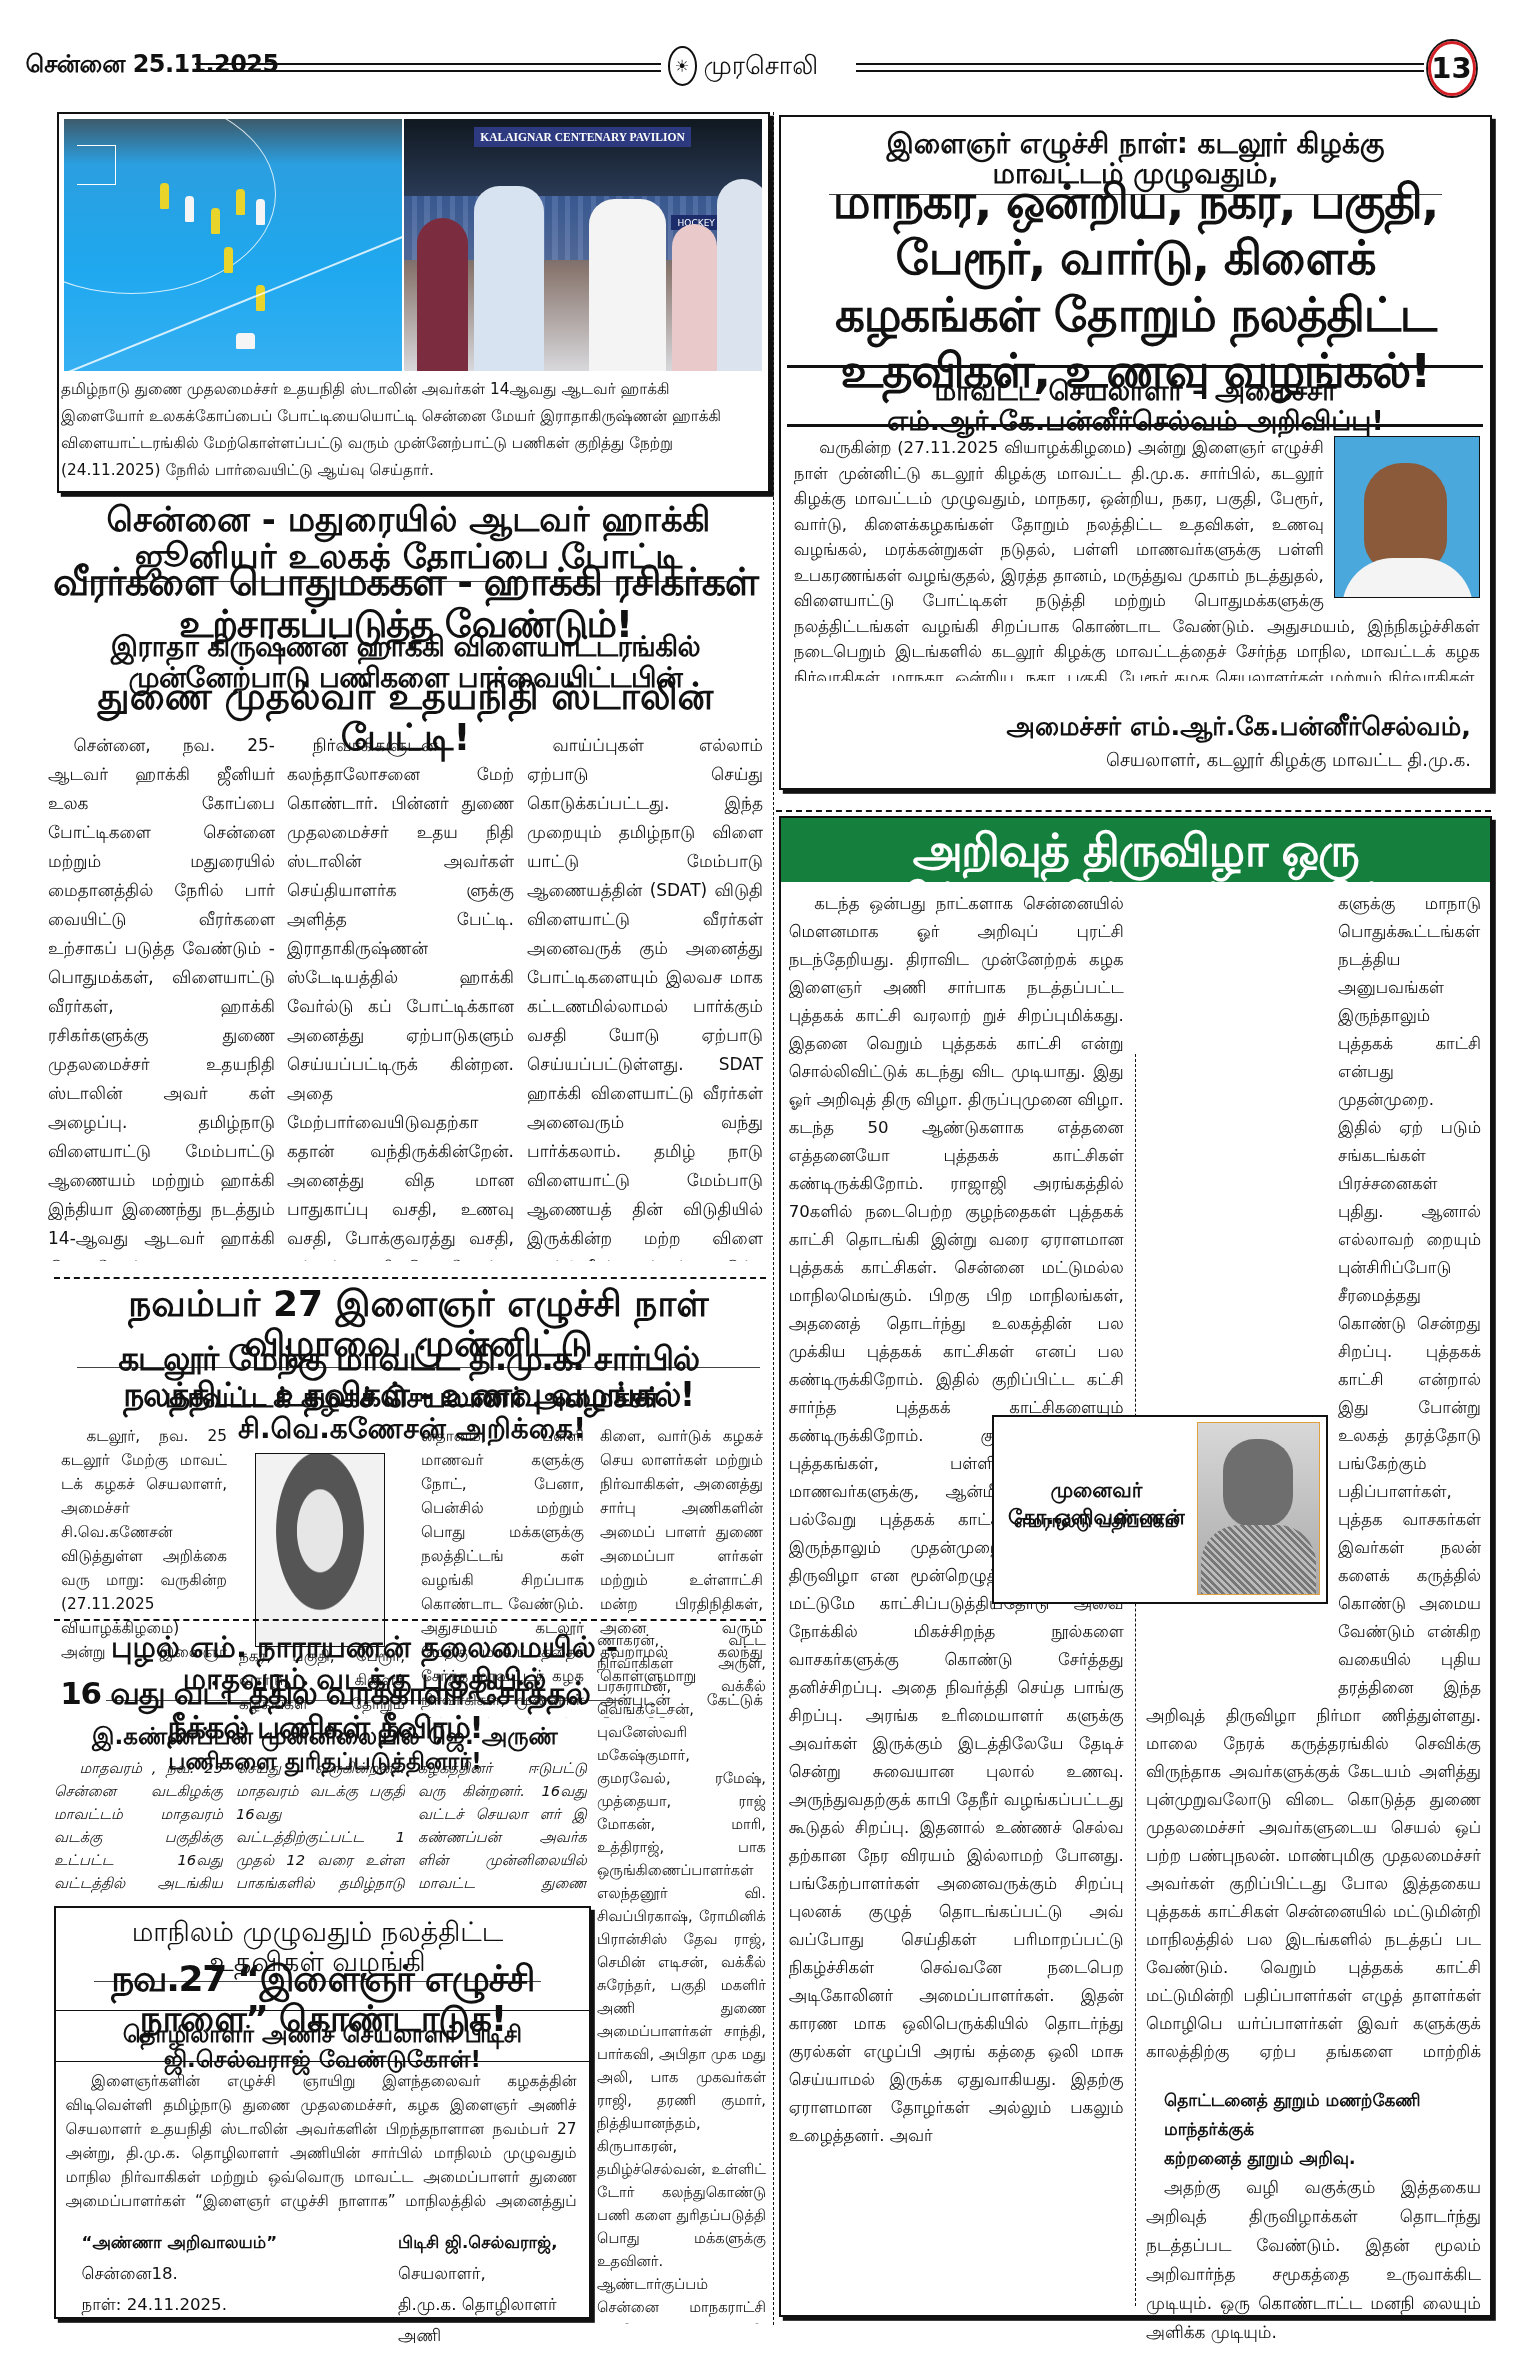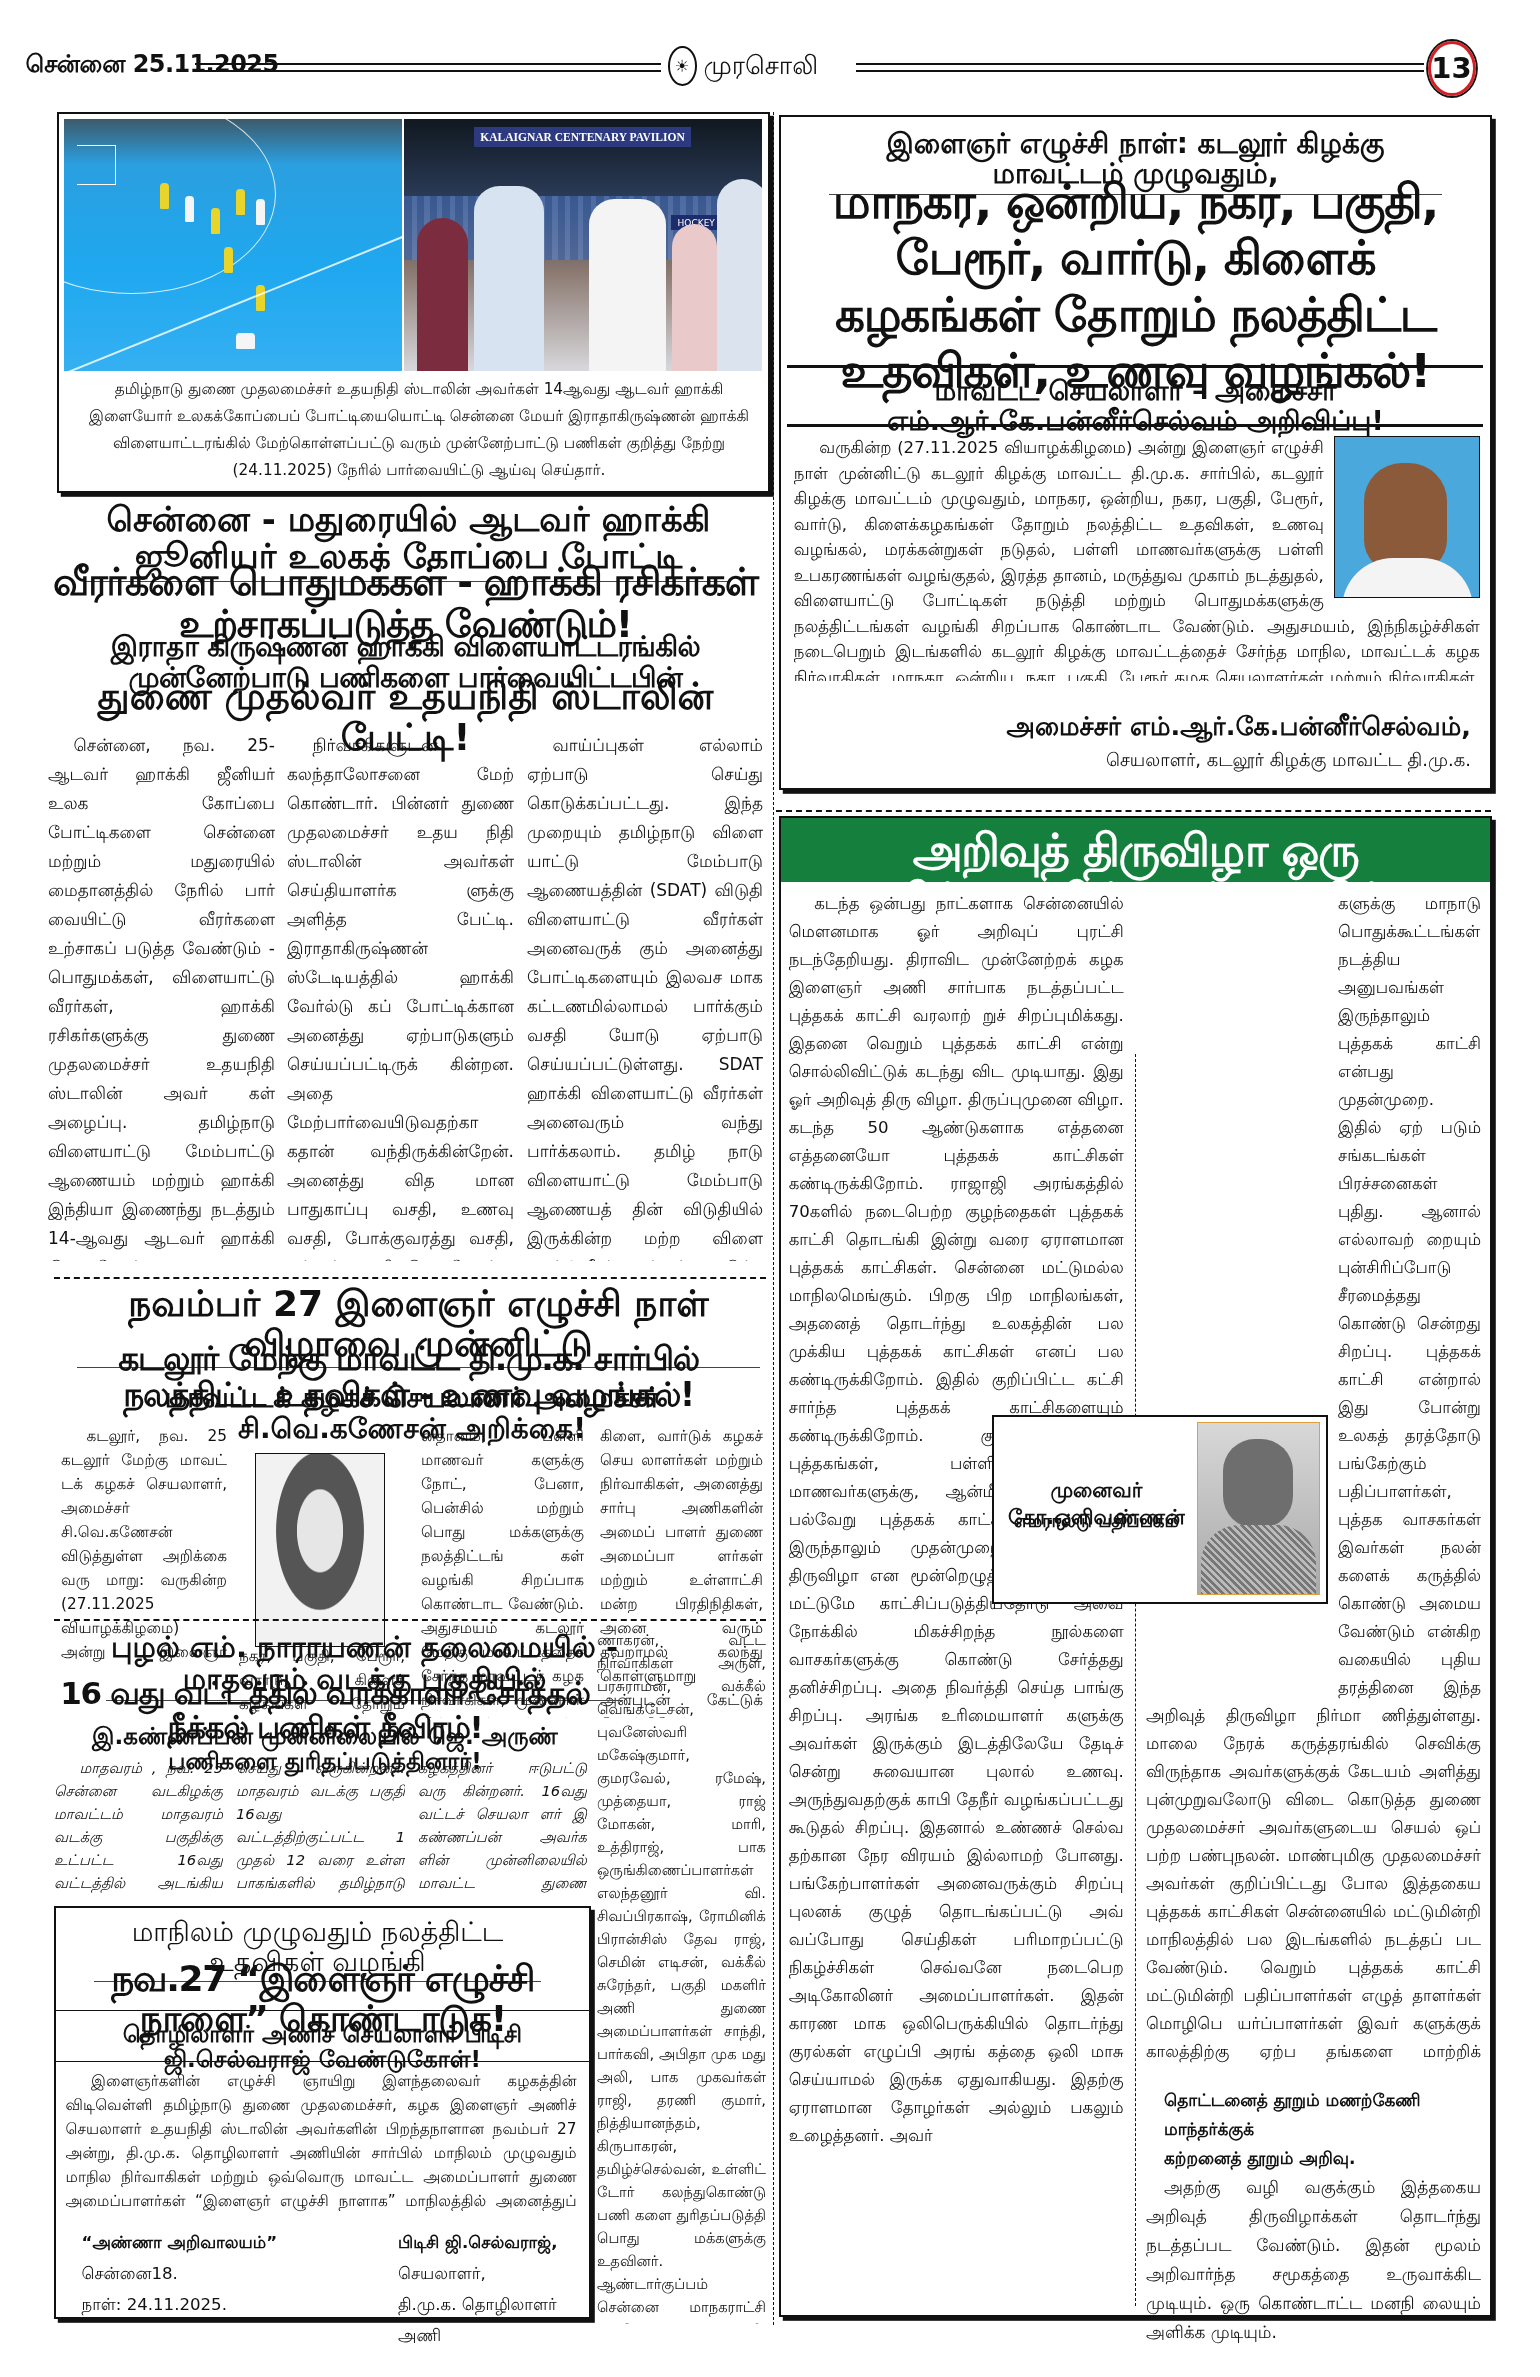--- a/index.html
+++ b/index.html
@@ -26,21 +26,21 @@
   .hl{font-weight:bold;text-align:center;line-height:1.1;}
   .under{border-bottom:1.9px solid #444;}
 
   
   .photo-box{left:57px;top:112px;width:709px;height:377px;}
   .photo-l{position:absolute;left:5.1px;top:5.1px;width:338px;height:252px;background:linear-gradient(180deg,#3c5a6a 0%,#2b9fe0 18%,#1fa8ef 60%,#35b0f2 100%);overflow:hidden;}
   .photo-r{position:absolute;left:345px;top:5.1px;width:358px;height:252px;background:linear-gradient(180deg,#101820 0%,#2a3a55 30%,#8a7870 60%,#d8d8dc 100%);overflow:hidden;}
   .player{position:absolute;width:9px;height:25.5px;border-radius:3.8px 3.8px 1.3px 1.3px;}
   .banner{position:absolute;left:70px;top:7.7px;width:217px;height:20.4px;background:#2d3a80;color:#fff;font-size:11.5px;font-family:"Liberation Serif",serif;text-align:center;line-height:20.4px;font-weight:bold;}
   .person{position:absolute;bottom:0;border-radius:25.5px 25.5px 0 0;}
-  .caption{position:absolute;left:12px;top:262px;width:696px;font-size:15.3px;line-height:27px;text-align:center;}
+  .caption{position:absolute;left:2px;top:262px;width:696px;font-size:15.3px;line-height:27px;}
 
   .dark-head{background:#15803d;color:#fff;}
 </style>
 </head>
 <body>
 
 <div class="abs mast">
   <div class="date">சென்னை 25.11.2025</div>
   <div class="rule l"></div>
   <div class="logo">

